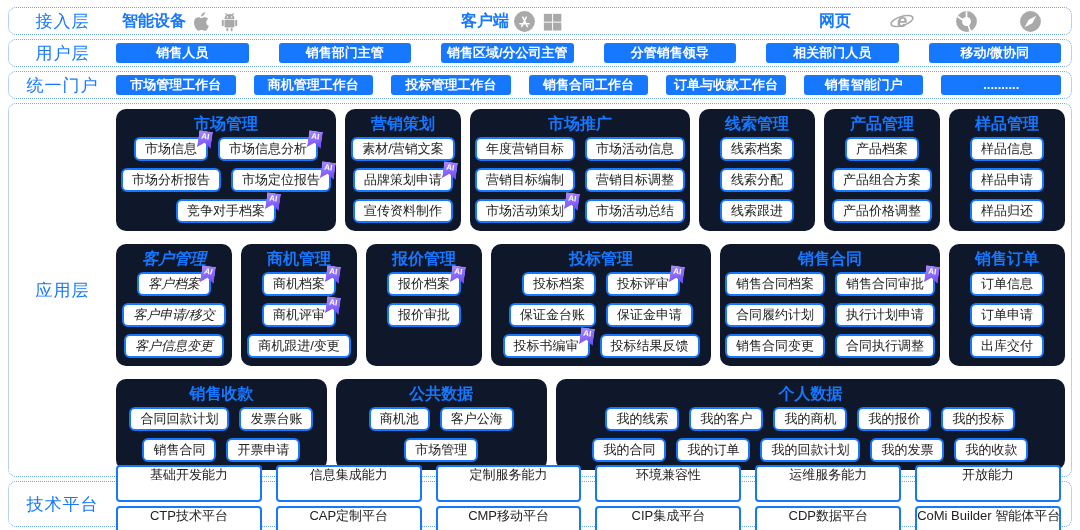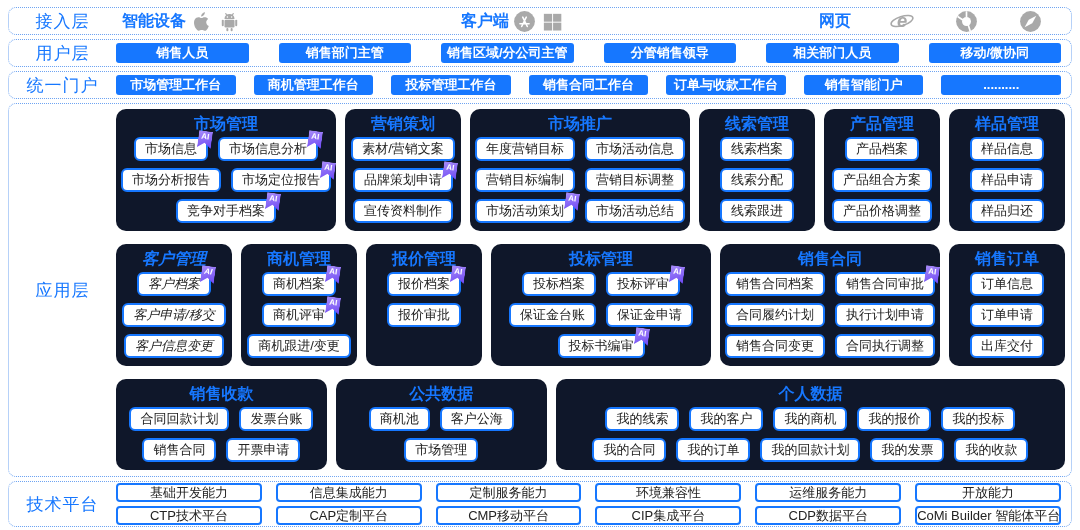--- a/index.html
+++ b/index.html
@@ -47,21 +47,21 @@
     padding:1px 9px; font-size:13px; line-height:18px; color:#222; white-space:nowrap; }
   .ai-badge { position:absolute; top:-8px; right:-6px; width:14px; height:17px;
     background:linear-gradient(155deg,#a98df8 0%,#6c47f5 100%);
     clip-path:polygon(0 0,100% 0,100% 100%,50% 70%,0 100%);
     color:#fff; font-size:8px; font-weight:700; text-align:center; line-height:11px;
     transform:rotate(8deg); }
 
   
   .tech-content { flex:1; display:flex; flex-direction:column; gap:4px; padding-right:10px; }
   .tech-row { display:flex; gap:14px; }
-  .tech-btn { flex:1; height:19px; line-height:15px; background:#fff; border:2px solid #1677ff;
+  .tech-btn { flex:1; height:37px; line-height:15px; background:#fff; border:2px solid #1677ff;
     border-radius:4px; text-align:center; font-size:13px; color:#222; white-space:nowrap; overflow:hidden; }
 </style>
 </head>
 <body>
 
 <div class="canvas">
 
   <div class="layer row-h">
     <div class="layer-label">接入层</div>
     <div class="access-content" id="access-groups">
@@ -301,20 +301,21 @@
               <div class="fn-row">
                 <div class="fn-btn">投标档案</div>
                 <div class="fn-btn">投标评审<span class="ai-badge">AI</span></div>
               </div>
               <div class="fn-row">
                 <div class="fn-btn">保证金台账</div>
                 <div class="fn-btn">保证金申请</div>
               </div>
               <div class="fn-row">
                 <div class="fn-btn">投标书编审<span class="ai-badge">AI</span></div>
+                <div class="fn-btn">投标结果反馈</div>
               </div>
             </div>
           </div>
           <div class="app-group" style="flex-grow: 2; flex-basis: 0px;">
             <div class="app-group-title">销售合同</div>
             <div class="app-group-rows">
               <div class="fn-row">
                 <div class="fn-btn">销售合同档案</div>
                 <div class="fn-btn">销售合同审批<span class="ai-badge">AI</span></div>
               </div>

